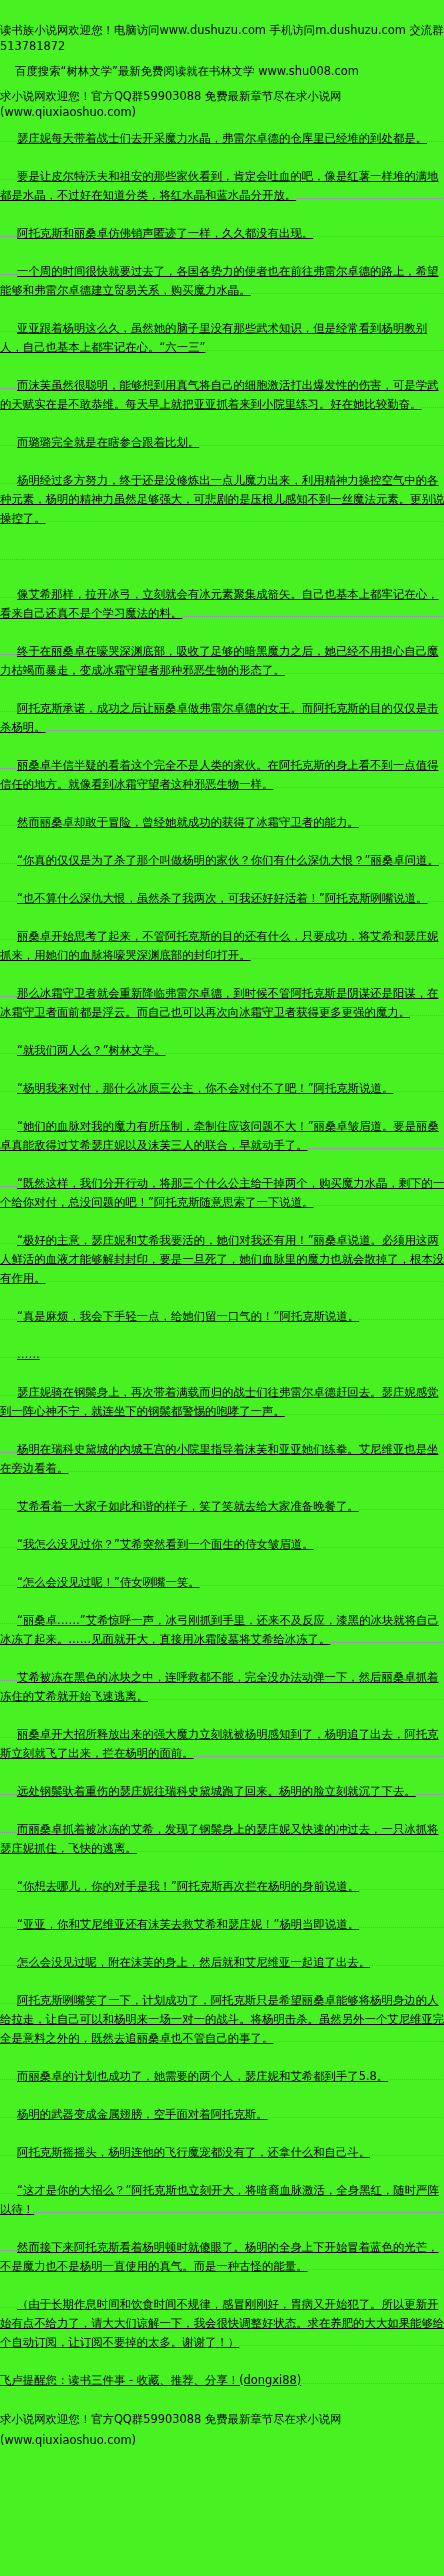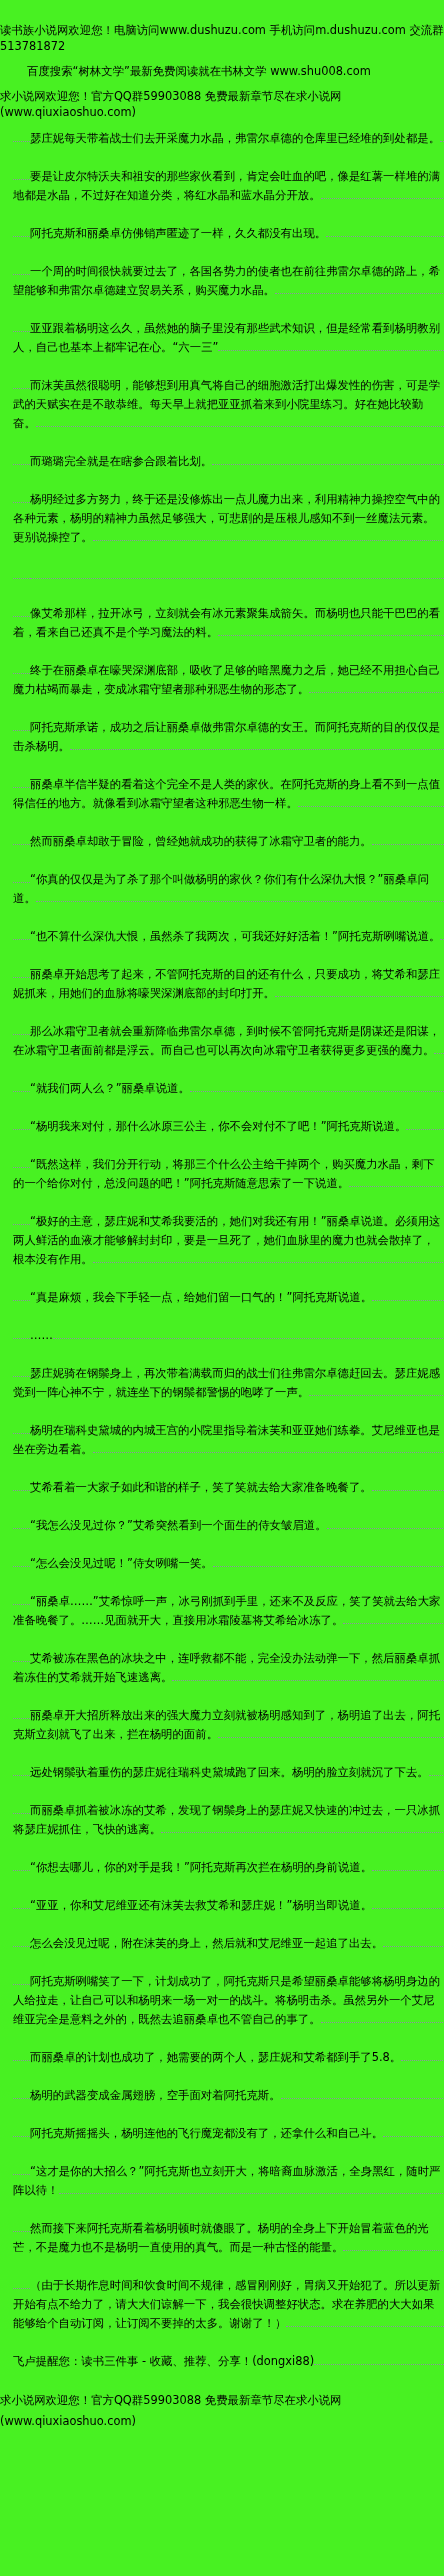--- a/index.html
+++ b/index.html
@@ -11,23 +11,23 @@
     color: #000000;
     font-family: "DejaVu Sans", sans-serif;
     font-size: 11.4px;
     padding: 21.6px 0 5.1px 0;
     overflow: hidden;
   }
   
   .hdr p { margin: 0 0 9px 0; line-height: 16px; }
   .ftr { margin-top: 7.6px; }
   .ftr p { margin: 0; line-height: 21px; }
-  .pad43 { padding-left: 27px; }
+  .pad43 { padding-left: 15px; }
   
-  .content p { margin: 0 0 19px 13px; line-height: 19px; min-height: 19px; }
+  .content p { margin: 0 0 19px 0; line-height: 19px; min-height: 19px; text-decoration: underline; }
   .body-p { overflow: hidden; }
   
   .body-p .tx::before {
     content: "";
     display: inline-block;
     width: 17px;
     height: 0;
     border-bottom: 0.6px dotted #8f8fa3;
   }
   
@@ -53,41 +53,42 @@
   <div class="content">
       <p class="body-p"><span class="tx">瑟庄妮每天带着战士们去开采魔力水晶，弗雷尔卓德的仓库里已经堆的到处都是。</span></p>
       <p class="body-p"><span class="tx">要是让皮尔特沃夫和祖安的那些家伙看到，肯定会吐血的吧，像是红薯一样堆的满地都是水晶，不过好在知道分类，将红水晶和蓝水晶分开放。</span></p>
       <p class="body-p"><span class="tx">阿托克斯和丽桑卓仿佛销声匿迹了一样，久久都没有出现。</span></p>
       <p class="body-p"><span class="tx">一个周的时间很快就要过去了，各国各势力的使者也在前往弗雷尔卓德的路上，希望能够和弗雷尔卓德建立贸易关系，购买魔力水晶。</span></p>
       <p class="body-p"><span class="tx">亚亚跟着杨明这么久，虽然她的脑子里没有那些武术知识，但是经常看到杨明教别人，自己也基本上都牢记在心。“六一三”</span></p>
       <p class="body-p"><span class="tx">而沫芙虽然很聪明，能够想到用真气将自己的细胞激活打出爆发性的伤害，可是学武的天赋实在是不敢恭维。每天早上就把亚亚抓着来到小院里练习。好在她比较勤奋。</span></p>
       <p class="body-p"><span class="tx">而璐璐完全就是在瞎参合跟着比划。</span></p>
       <p class="body-p"><span class="tx">杨明经过多方努力，终于还是没修炼出一点儿魔力出来，利用精神力操控空气中的各种元素，杨明的精神力虽然足够强大，可悲剧的是压根儿感知不到一丝魔法元素。更别说操控了。</span></p>
       <p class="body-p blank"><span class="tx"></span></p>
-      <p class="body-p"><span class="tx">像艾希那样，拉开冰弓，立刻就会有冰元素聚集成箭矢。而杨明也只能干巴巴的看着，看来自己还真不是个学习魔法的料。</span></p>
+      <p class="body-p"><span class="tx">像艾希那样，拉开冰弓，立刻就会有冰元素聚集成箭矢。自己也基本上都牢记在心，看来自己还真不是个学习魔法的料。</span></p>
       <p class="body-p"><span class="tx">终于在丽桑卓在嚎哭深渊底部，吸收了足够的暗黑魔力之后，她已经不用担心自己魔力枯竭而暴走，变成冰霜守望者那种邪恶生物的形态了。</span></p>
       <p class="body-p"><span class="tx">阿托克斯承诺，成功之后让丽桑卓做弗雷尔卓德的女王。而阿托克斯的目的仅仅是击杀杨明。</span></p>
       <p class="body-p"><span class="tx">丽桑卓半信半疑的看着这个完全不是人类的家伙。在阿托克斯的身上看不到一点值得信任的地方。就像看到冰霜守望者这种邪恶生物一样。</span></p>
       <p class="body-p"><span class="tx">然而丽桑卓却敢于冒险，曾经她就成功的获得了冰霜守卫者的能力。</span></p>
       <p class="body-p"><span class="tx">“你真的仅仅是为了杀了那个叫做杨明的家伙？你们有什么深仇大恨？”丽桑卓问道。</span></p>
       <p class="body-p"><span class="tx">“也不算什么深仇大恨，虽然杀了我两次，可我还好好活着！”阿托克斯咧嘴说道。</span></p>
       <p class="body-p"><span class="tx">丽桑卓开始思考了起来，不管阿托克斯的目的还有什么，只要成功，将艾希和瑟庄妮抓来，用她们的血脉将嚎哭深渊底部的封印打开。</span></p>
       <p class="body-p"><span class="tx">那么冰霜守卫者就会重新降临弗雷尔卓德，到时候不管阿托克斯是阴谋还是阳谋，在冰霜守卫者面前都是浮云。而自己也可以再次向冰霜守卫者获得更多更强的魔力。</span></p>
-      <p class="body-p"><span class="tx">“就我们两人么？”丽桑卓说道。</span></p>
+      <p class="body-p"><span class="tx">“就我们两人么？”树林文学。</span></p>
       <p class="body-p"><span class="tx">“杨明我来对付，那什么冰原三公主，你不会对付不了吧！”阿托克斯说道。</span></p>
+      <p class="body-p"><span class="tx">“她们的血脉对我的魔力有所压制，牵制住应该问题不大！”丽桑卓皱眉道。要是丽桑卓真能敌得过艾希瑟庄妮以及沫芙三人的联合，早就动手了。</span></p>
       <p class="body-p"><span class="tx">“既然这样，我们分开行动，将那三个什么公主给干掉两个，购买魔力水晶，剩下的一个给你对付，总没问题的吧！”阿托克斯随意思索了一下说道。</span></p>
       <p class="body-p"><span class="tx">“极好的主意，瑟庄妮和艾希我要活的，她们对我还有用！”丽桑卓说道。必须用这两人鲜活的血液才能够解封封印，要是一旦死了，她们血脉里的魔力也就会散掉了，根本没有作用。</span></p>
       <p class="body-p"><span class="tx">“真是麻烦，我会下手轻一点，给她们留一口气的！”阿托克斯说道。</span></p>
       <p class="body-p"><span class="tx">……</span></p>
       <p class="body-p"><span class="tx">瑟庄妮骑在钢鬃身上，再次带着满载而归的战士们往弗雷尔卓德赶回去。瑟庄妮感觉到一阵心神不宁，就连坐下的钢鬃都警惕的咆哮了一声。</span></p>
       <p class="body-p"><span class="tx">杨明在瑞科史黛城的内城王宫的小院里指导着沫芙和亚亚她们练拳。艾尼维亚也是坐在旁边看着。</span></p>
       <p class="body-p"><span class="tx">艾希看着一大家子如此和谐的样子，笑了笑就去给大家准备晚餐了。</span></p>
       <p class="body-p"><span class="tx">“我怎么没见过你？”艾希突然看到一个面生的侍女皱眉道。</span></p>
       <p class="body-p"><span class="tx">“怎么会没见过呢！”侍女咧嘴一笑。</span></p>
-      <p class="body-p"><span class="tx">“丽桑卓……”艾希惊呼一声，冰弓刚抓到手里，还来不及反应，笑了笑就去给大家准备晚餐了。……见面就开大，直接用冰霜陵墓将艾希给冰冻了。</span></p>
+      <p class="body-p"><span class="tx">“丽桑卓……”艾希惊呼一声，冰弓刚抓到手里，还来不及反应，漆黑的冰块就将自己冰冻了起来。……见面就开大，直接用冰霜陵墓将艾希给冰冻了。</span></p>
       <p class="body-p"><span class="tx">艾希被冻在黑色的冰块之中，连呼救都不能，完全没办法动弹一下，然后丽桑卓抓着冻住的艾希就开始飞速逃离。</span></p>
       <p class="body-p"><span class="tx">丽桑卓开大招所释放出来的强大魔力立刻就被杨明感知到了，杨明追了出去，阿托克斯立刻就飞了出来，拦在杨明的面前。</span></p>
       <p class="body-p"><span class="tx">远处钢鬃驮着重伤的瑟庄妮往瑞科史黛城跑了回来。杨明的脸立刻就沉了下去。</span></p>
       <p class="body-p"><span class="tx">而丽桑卓抓着被冰冻的艾希，发现了钢鬃身上的瑟庄妮又快速的冲过去，一只冰抓将瑟庄妮抓住，飞快的逃离。</span></p>
       <p class="body-p"><span class="tx">“你想去哪儿，你的对手是我！”阿托克斯再次拦在杨明的身前说道。</span></p>
       <p class="body-p"><span class="tx">“亚亚，你和艾尼维亚还有沫芙去救艾希和瑟庄妮！”杨明当即说道。</span></p>
       <p class="body-p"><span class="tx">怎么会没见过呢，附在沫芙的身上，然后就和艾尼维亚一起追了出去。</span></p>
       <p class="body-p"><span class="tx">阿托克斯咧嘴笑了一下，计划成功了，阿托克斯只是希望丽桑卓能够将杨明身边的人给拉走，让自己可以和杨明来一场一对一的战斗。将杨明击杀。虽然另外一个艾尼维亚完全是意料之外的，既然去追丽桑卓也不管自己的事了。</span></p>
       <p class="body-p"><span class="tx">而丽桑卓的计划也成功了，她需要的两个人，瑟庄妮和艾希都到手了5.8。</span></p>
       <p class="body-p"><span class="tx">杨明的武器变成金属翅膀，空手面对着阿托克斯。</span></p>

